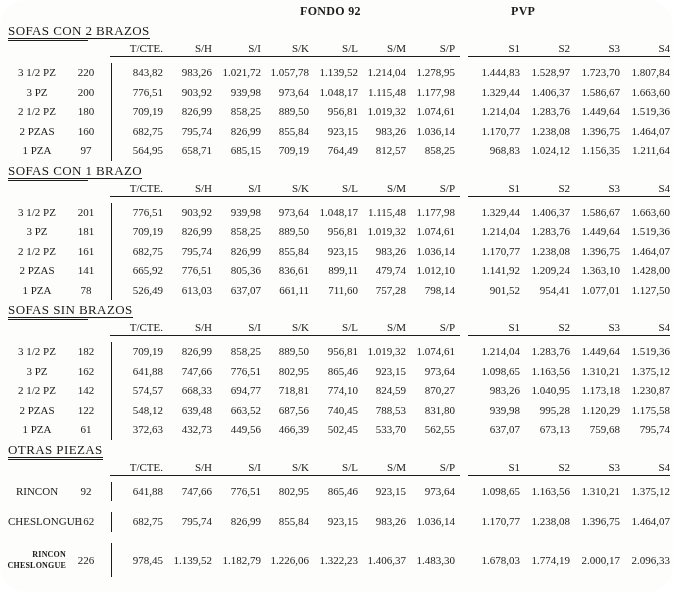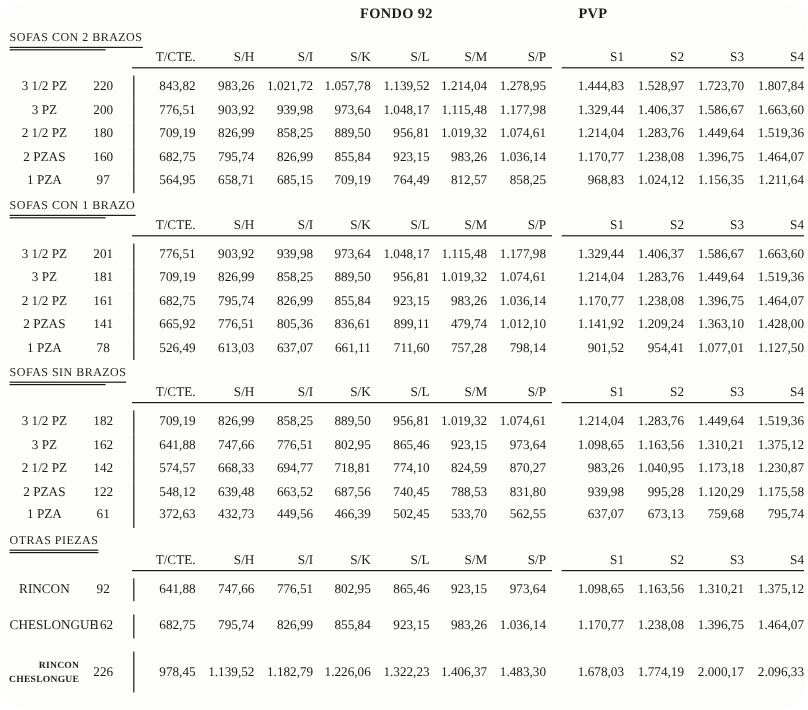--- a/index.html
+++ b/index.html
@@ -1,25 +1,25 @@
 <!DOCTYPE html>
 <html><head>
 <meta charset="utf-8">
 <style>
   html,body{margin:0;padding:0;background:#ffffff;}
   body{width:673px;height:592px;overflow:hidden;
        font-family:"Liberation Serif","DejaVu Serif",serif;color:#1b1b1b;}
   .page{position:relative;width:673px;height:592px;background:#fdfdfc;padding-left:8px;box-sizing:border-box;border-radius:26px;}
   .gh{position:absolute;top:4px;font-size:12px;font-weight:600;letter-spacing:.3px;}
   .gh.fondo{left:300px;}
-  .gh.pvp{left:482px;}
+  .gh.pvp{left:511px;}
   #sections{padding-top:21px;}
   .sec{margin:0;}
   .sec-title-wrap{height:17px;margin-bottom:4px;}
-  .sec-title{position:relative;display:inline-block;font-size:10px;line-height:13px;
+  .sec-title{position:relative;display:inline-block;font-size:13px;line-height:13px;
              letter-spacing:.4px;border-bottom:1px solid #1b1b1b;padding-bottom:1px;text-align:right;}
   .sec-title::after{content:"";position:absolute;left:0;bottom:-3px;height:0;
                     border-top:1px solid #1b1b1b;width:80px;}
   .sec.spaced .sec-title::after{width:100%;}
   .grid{display:grid;grid-template-columns:58px 40px 6px 51px 49px 49px 48px 49px 48px 49px 65px 50px 50px 50px;
         width:662px;}
   .hdr-row{position:relative;height:13px;line-height:13px;margin-bottom:8px;font-size:11px;}
   .hdr-row .c{white-space:nowrap;}
   .hl{position:absolute;bottom:-2px;border-top:1px solid #1b1b1b;height:0;}
   .hl1{left:102px;width:350px;}

